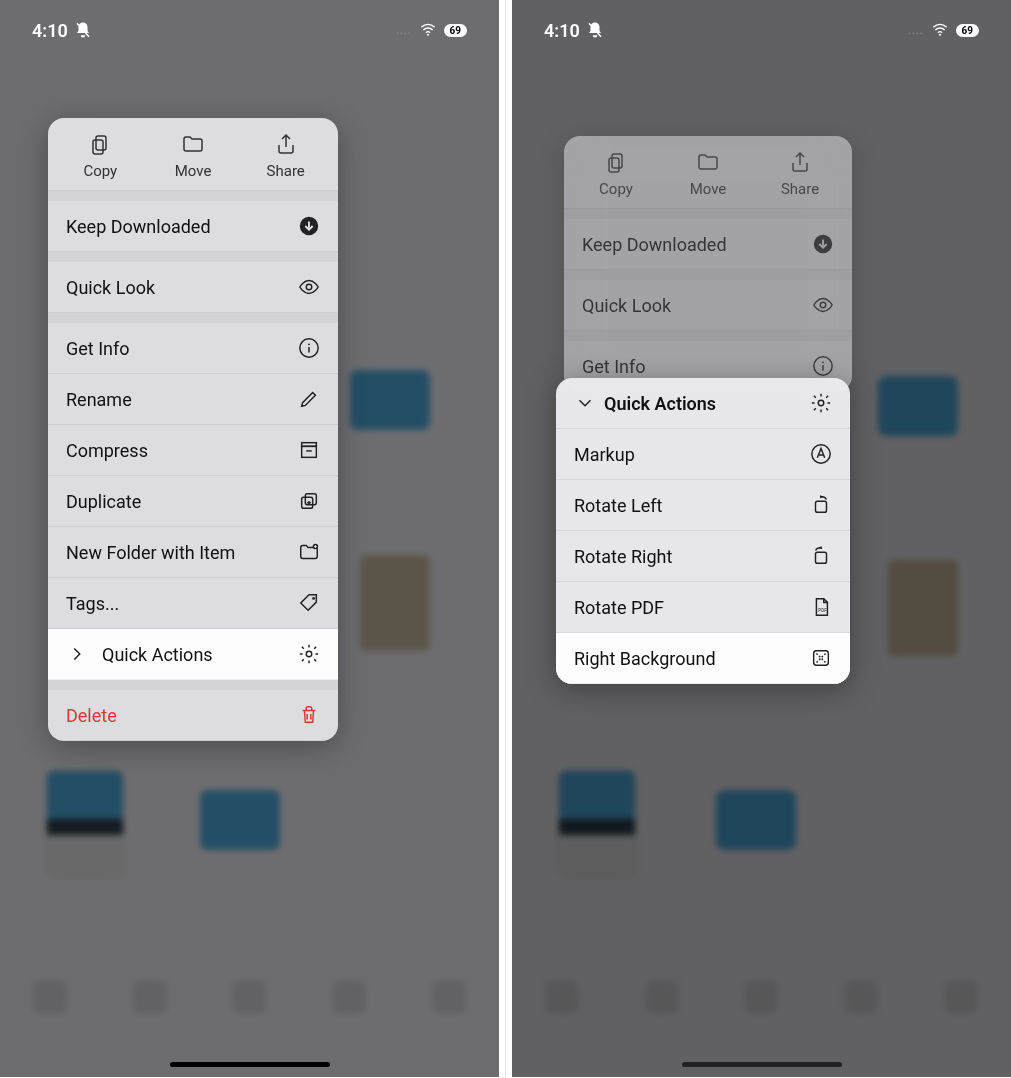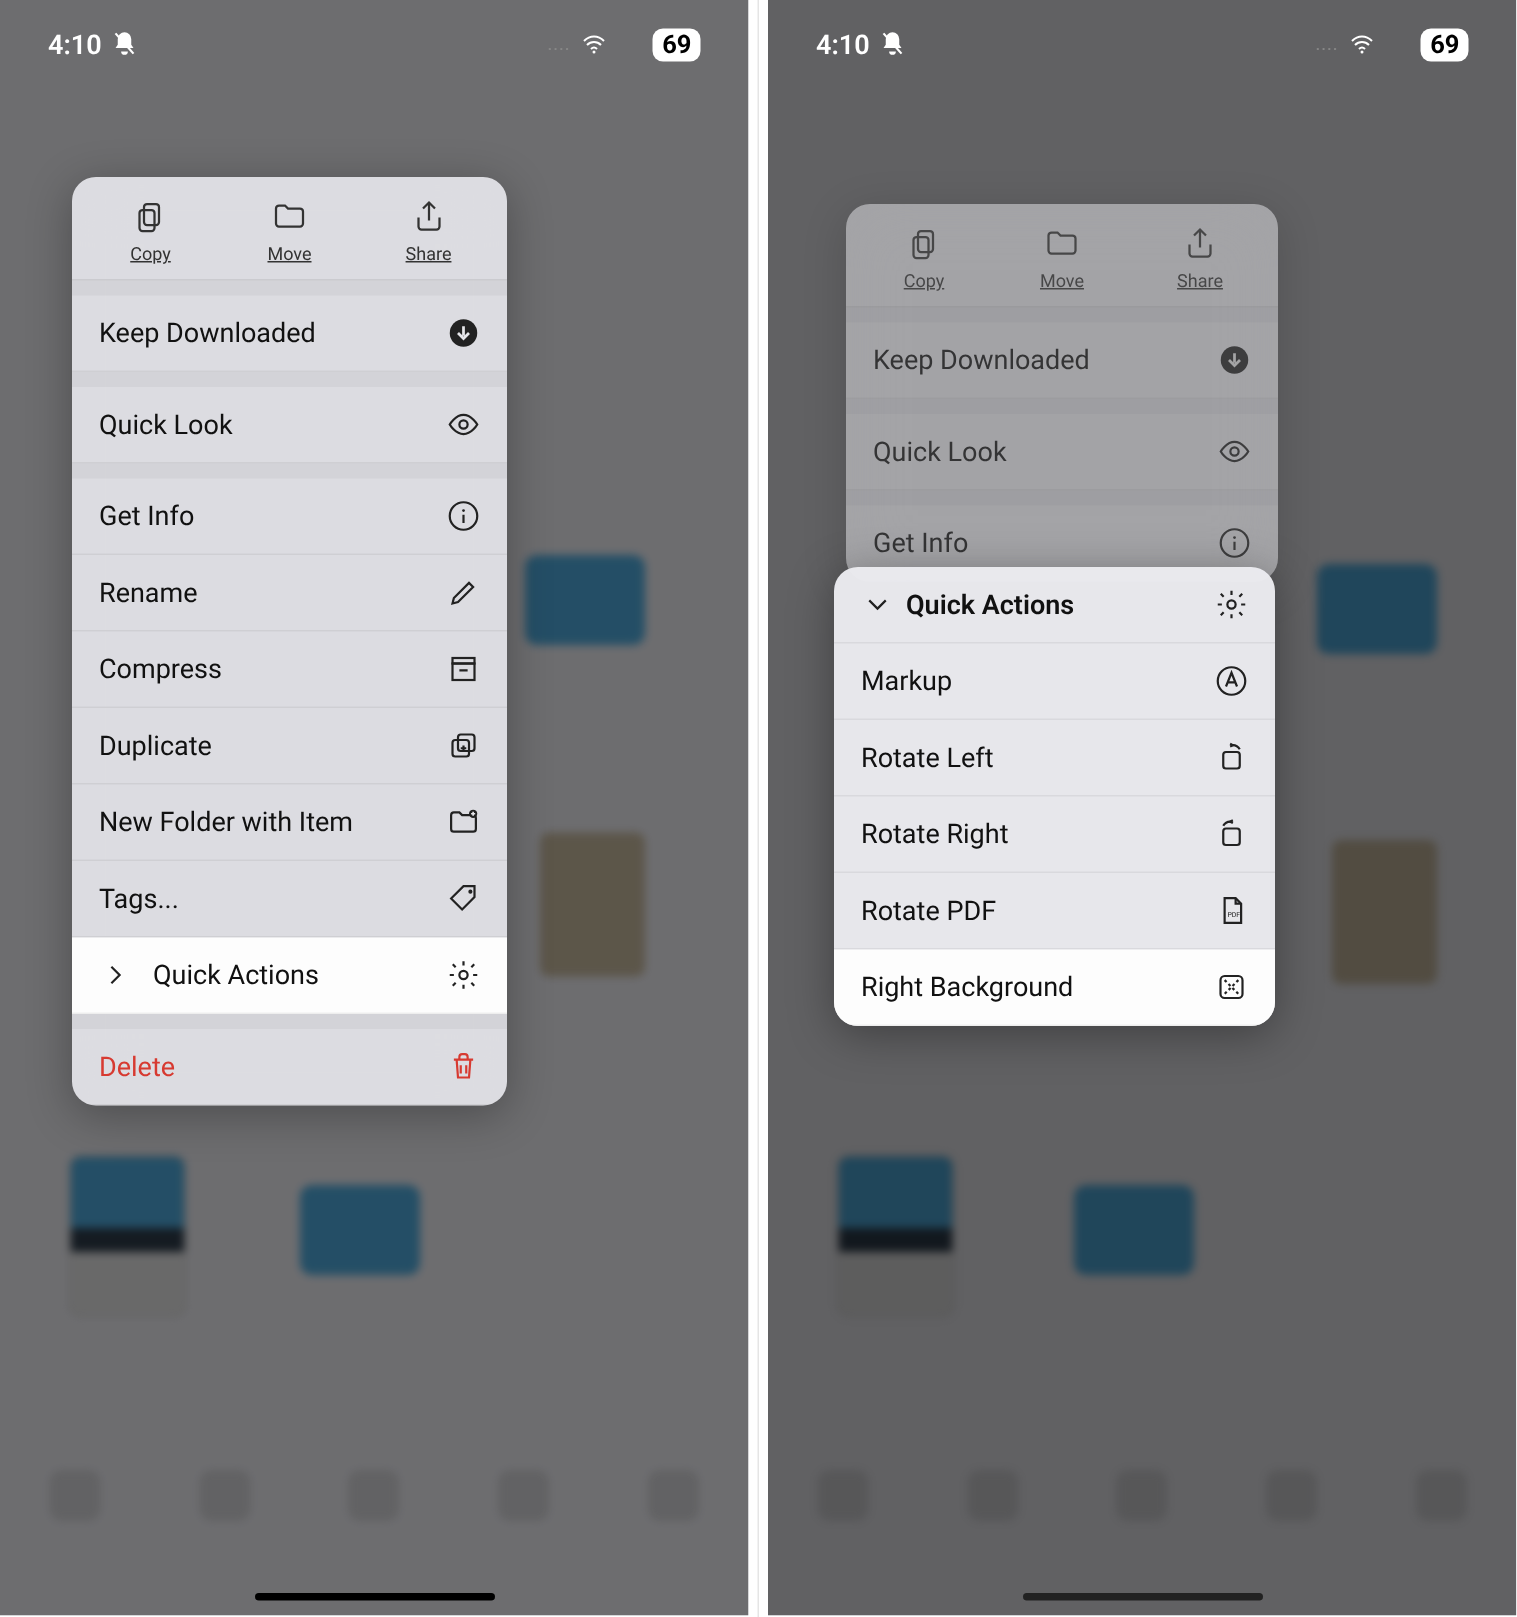--- a/index.html
+++ b/index.html
@@ -37,32 +37,31 @@
     height: 60px;
     display: flex;
     justify-content: space-between;
     align-items: center;
     padding: 0 32px;
     font-weight: 600;
     font-size: 18px;
     z-index: 20;
     color: #fff;
   }
-  .status-left { display: flex; align-items: flex-start; gap: 6px; }
+  .status-left { display: flex; align-items: center; gap: 6px; }
   .status-right { display: flex; align-items: center; gap: 6px; }
   .bell-icon { width: 18px; height: 18px; fill: #fff; }
   .wifi-icon { width: 20px; height: 16px; fill: #fff; }
   .battery-badge {
     background: #fff;
     color: #000;
     border-radius: 7px;
     padding: 1px 6px;
-    font-size: 17px;
+    font-size: 10px;
     font-weight: 700;
-    margin-left: 23px;
   }
   .dots { color: #888; font-size: 10px; letter-spacing: 1px; }
 
   .folder { width: 80px; height: 60px; background: #3fa7e0; border-radius: 8px; }
   .photo-thumb { width: 78px; height: 108px; background: linear-gradient(#3fa7e0 45%, #1a2a3a 45% 60%, #e8e8e8 60%); border-radius: 6px; border: 1px solid #ccc; }
 
   
   .context-menu {
     position: absolute;
     left: 48px;
@@ -76,24 +75,23 @@
   }
   .context-menu.dimmed { opacity: 0.6; }
   .menu-toprow {
     display: flex;
     justify-content: space-around;
     padding: 14px 6px 10px;
     border-bottom: 1px solid rgba(0,0,0,0.08);
   }
   .top-btn {
     display: flex; flex-direction: column; align-items: center; gap: 6px;
-    font-size: 12px;
+    font-size: 15px;
     color: #333;
     flex: 1;
-    text-decoration: underline;
   }
   .top-btn svg { width: 24px; height: 24px; fill: none; stroke: #333; stroke-width: 1.5; }
   .menu-item {
     display: flex;
     justify-content: space-between;
     align-items: center;
     padding: 14px 18px;
     font-size: 18px;
     color: #111;
     border-bottom: 1px solid rgba(0,0,0,0.06);

